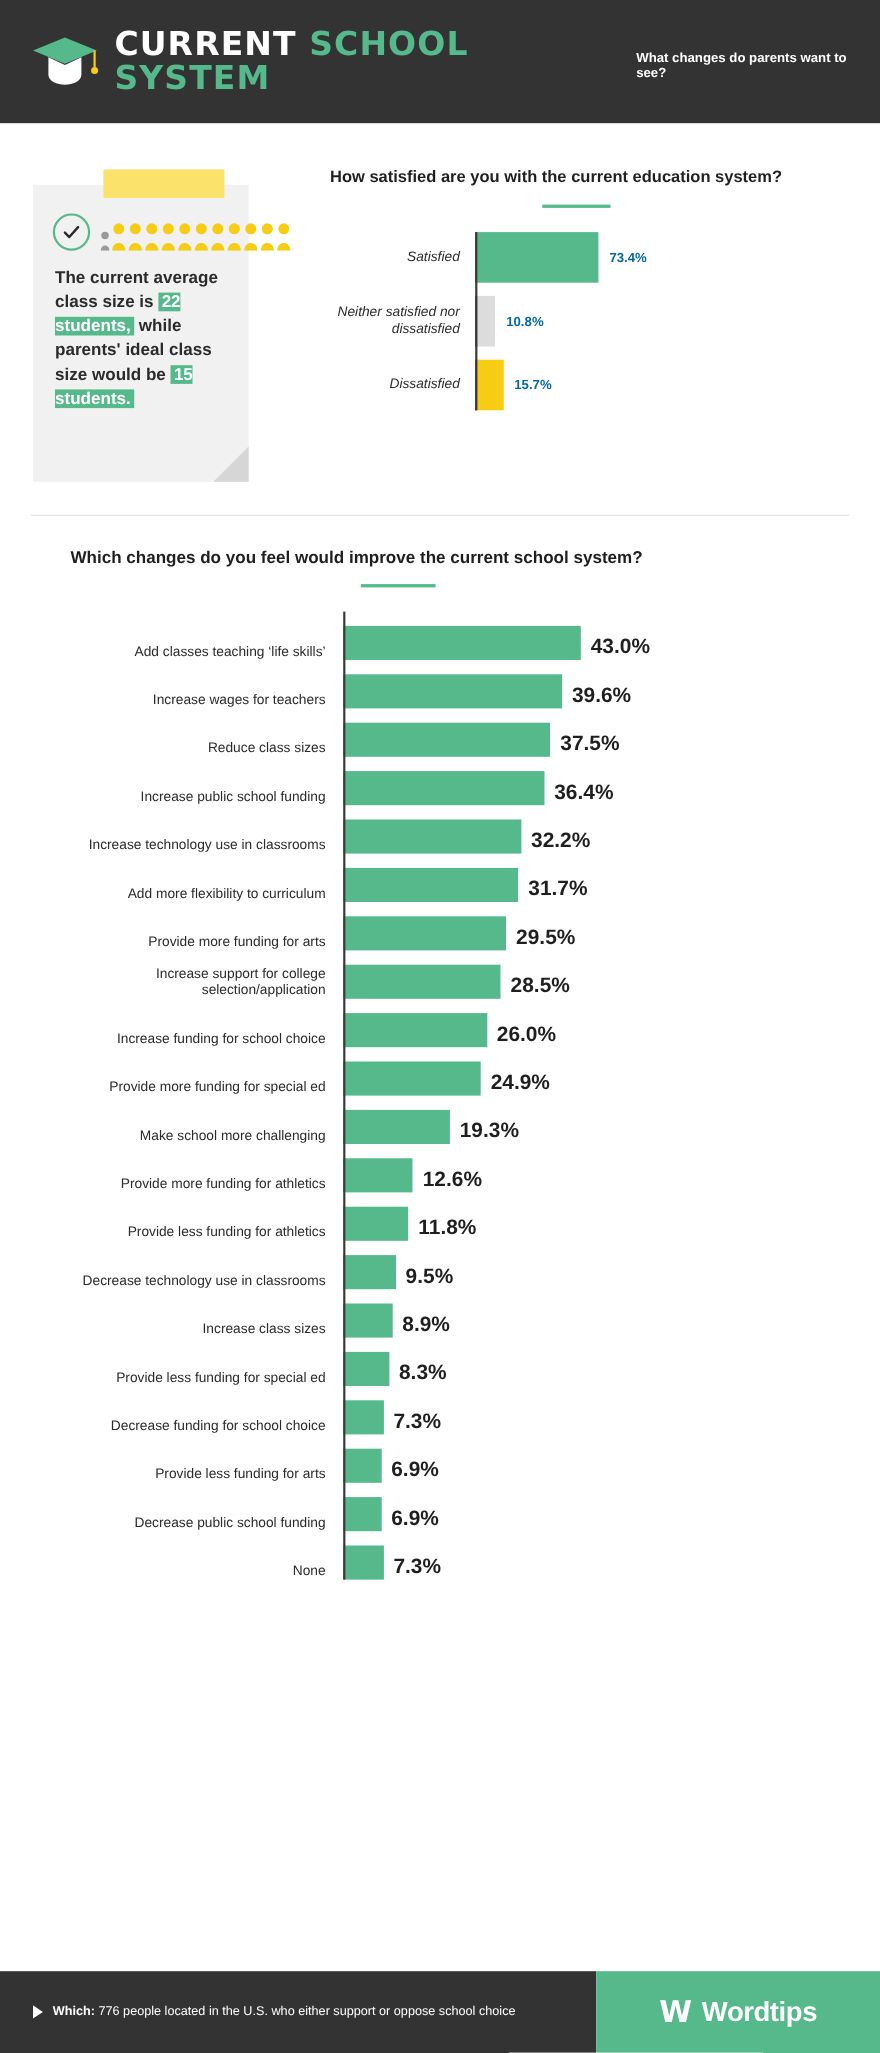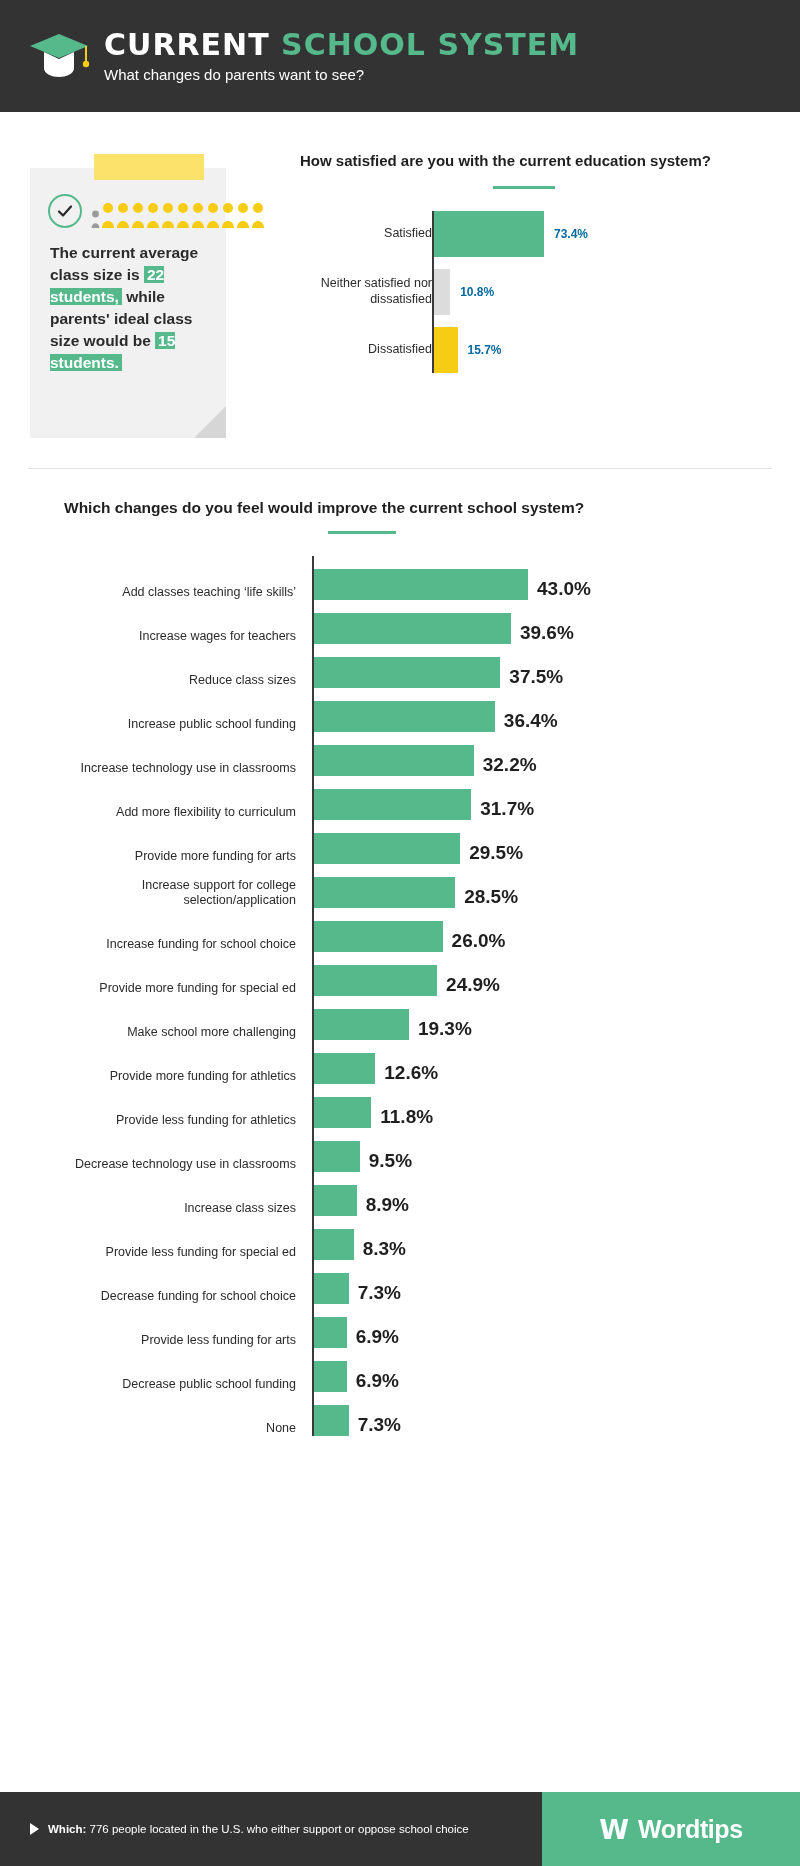--- a/index.html
+++ b/index.html
@@ -15,35 +15,35 @@
 
   
   .header {
     height: 112px;
     background: #333333;
     display: flex;
     align-items: center;
     padding-left: 28px;
   }
   .cap-icon { width: 62px; height: 52px; margin-right: 14px; flex: none; }
-  .header-text { display: flex; flex-direction: column; }
+  .header-text { display: flex; flex-direction: row; align-items: center; }
   .header-title {
     font-size: 30px;
     font-weight: bold;
     letter-spacing: 1px;
     line-height: 1.05;
     font-family: "DejaVu Sans", sans-serif;
   }
   .header-title .w1 { color: #ffffff; }
   .header-title .w2 { color: #55b98c; }
   .header-sub {
     color: #ffffff;
-    font-size: 15px;
+    font-size: 12px;
     margin-top: 6px;
-    font-weight: 400;
+    font-weight: 700;
   }
 
   
   .top-section {
     position: relative;
     height: 348px;
     padding: 26px 28px 0 28px;
     display: flex;
   }
 
@@ -119,21 +119,23 @@
     margin-right: calc(50% - 31px + 12px);
   }
   .sat-chart { position: relative; padding-left: 0; }
   .sat-row { display: flex; align-items: center; margin-bottom: 12px; }
   .sat-label {
     width: 132px;
     text-align: right;
     font-size: 12.5px;
     line-height: 1.25;
     color: #2b2b2b;
+    padding-right: 14px;
     flex: none;
+    font-style: italic;
   }
   .sat-bar-area { display: flex; align-items: center; border-left: 2px solid #3a3a3a; padding-left: 0; }
   .sat-bar { height: 46px; }
   .sat-val { font-size: 12px; font-weight: bold; margin-left: 10px; color: #0369a1; }
   .sat-axis {
     position: absolute;
     left: 132px; top: 0; bottom: 0;
     width: 2px; background: #3a3a3a;
   }
 

